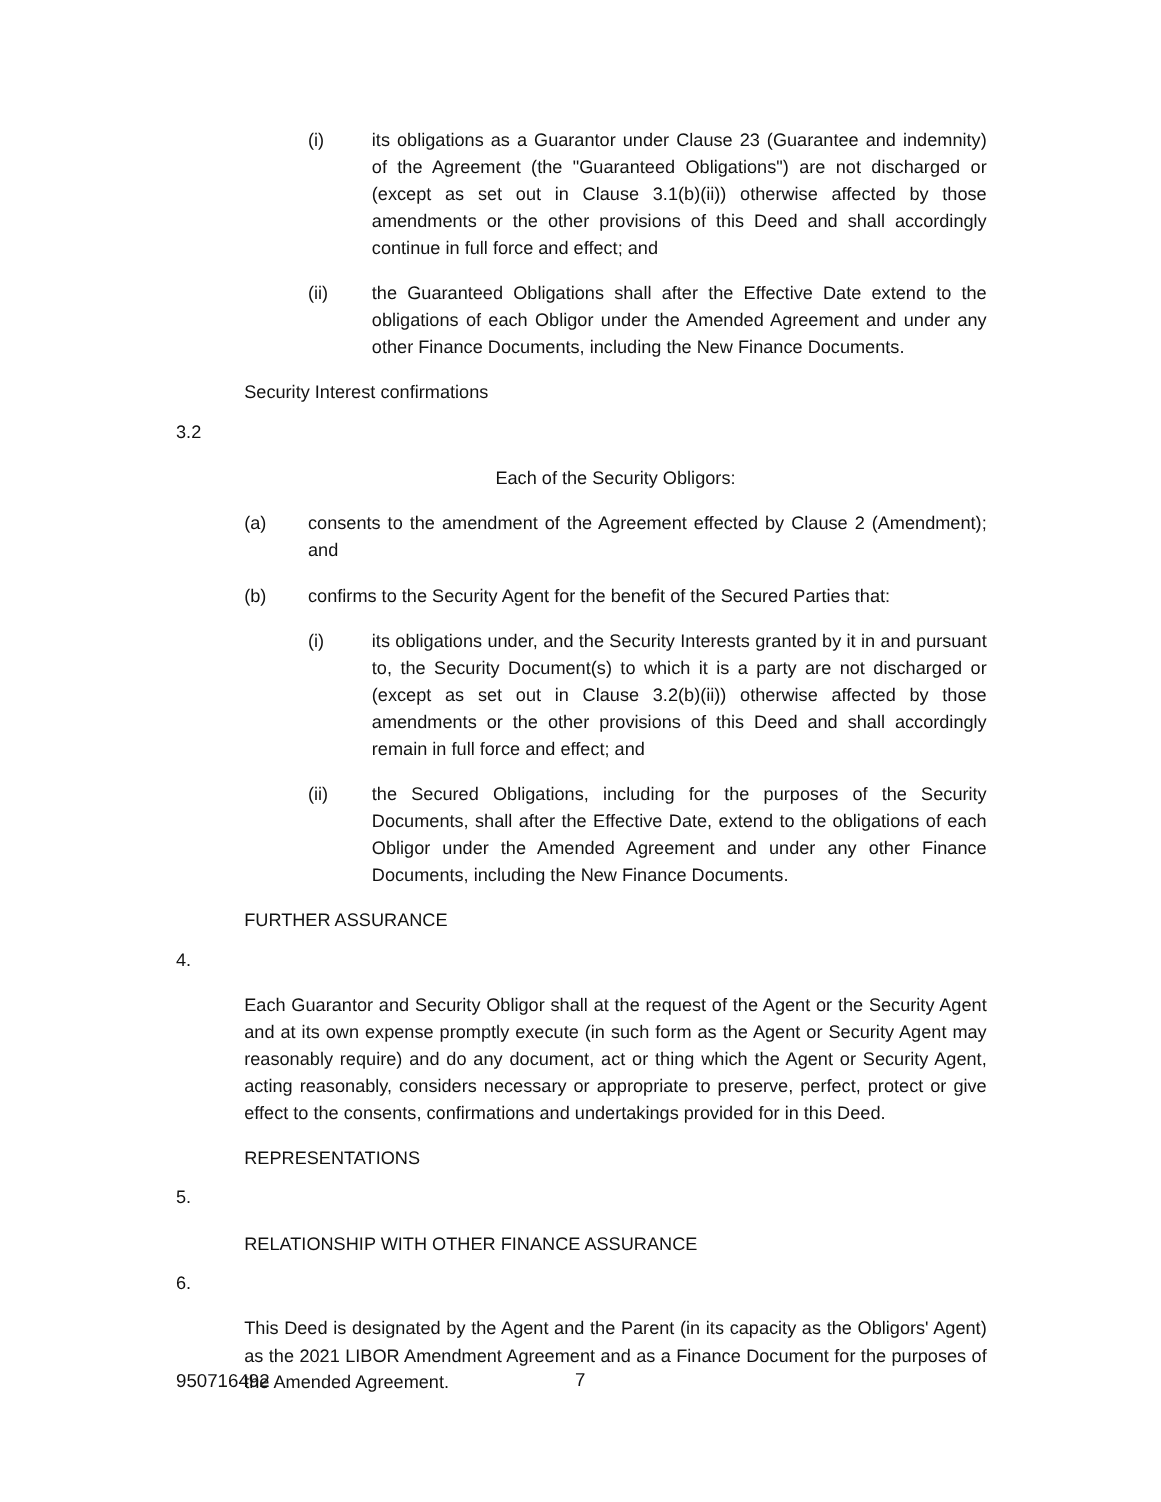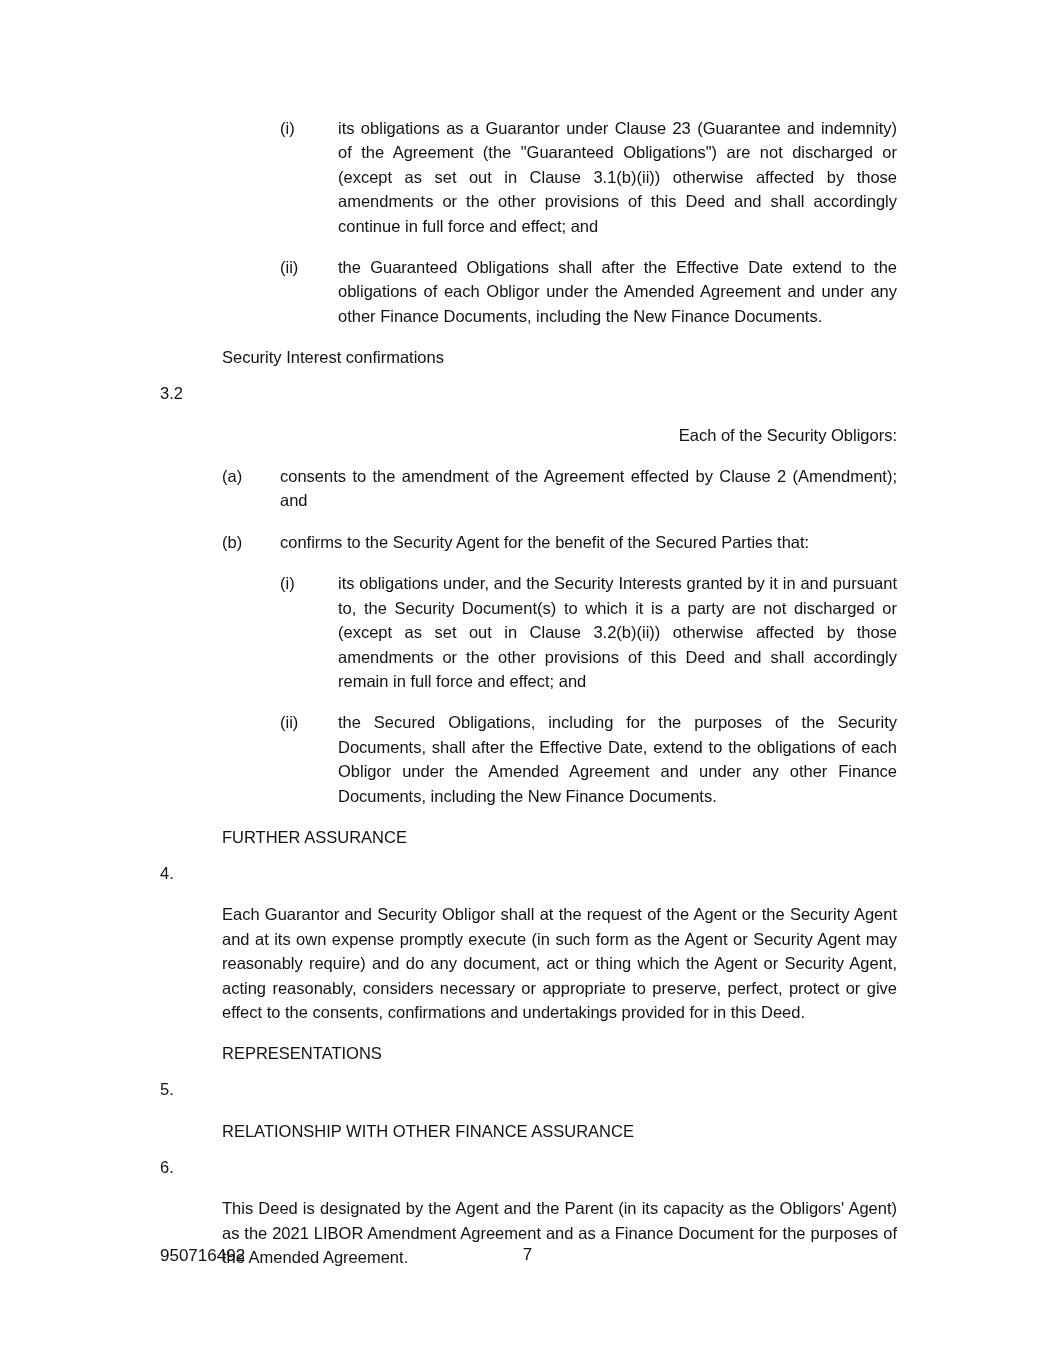--- a/index.html
+++ b/index.html
@@ -20,21 +20,21 @@
     top: 116px;
     left: 160px;
     width: 737px;
   }
   .block { margin-bottom: 17px; }
   
   .para-l1 {
     margin-left: 62px;
     text-align: justify;
   }
-  .para-l1.no-justify { text-align: right; }
+  .para-l1.no-justify { text-align: center; }
   
   .heading-row { display: flex; }
   .heading-num { width: 62px; flex: 0 0 62px; margin-top: 36px; }
   .heading-title { flex: 1; }
   
   .item-l2 { display: flex; margin-left: 62px; }
   .item-l2 .marker { width: 58px; flex: 0 0 58px; }
   .item-l2 .itext { flex: 1; text-align: justify; }
   
   .item-l3 { display: flex; margin-left: 120px; }

